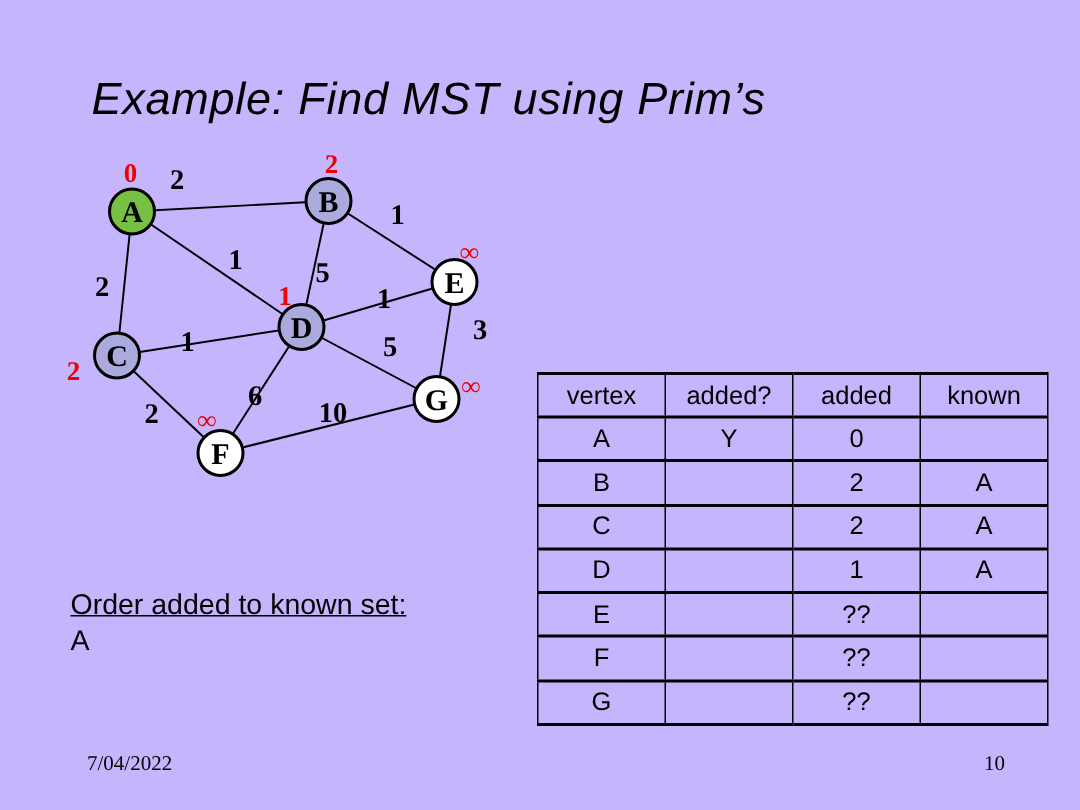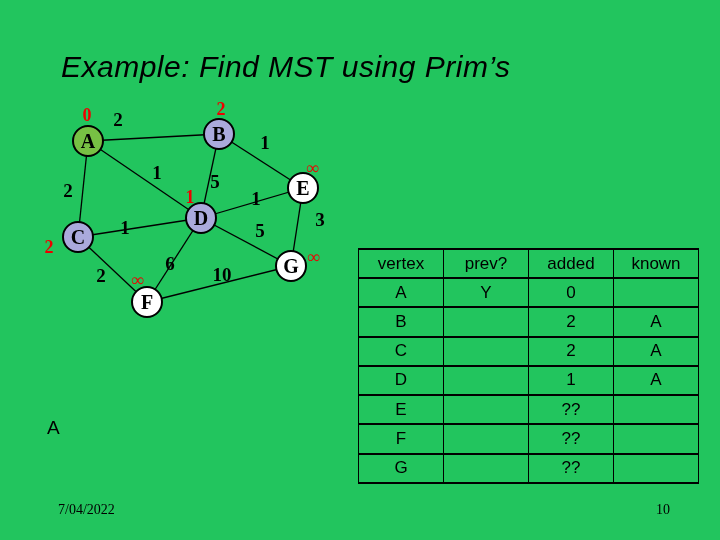--- a/index.html
+++ b/index.html
@@ -1,17 +1,17 @@
 <!DOCTYPE html>
 <html><head>
 <meta charset="utf-8">
 <style>
   html,body{margin:0;padding:0;background:#ffffff;}
   .slide{
-    position:relative;width:720px;height:540px;background:#22c55e;
+    position:relative;width:720px;height:540px;background:#c4b5fd;
     font-family:"Liberation Sans",sans-serif;overflow:hidden;color:#000;
   }
   .title{
     position:absolute;left:61px;top:50px;font-size:30px;font-style:italic;
     white-space:nowrap;letter-spacing:0.5px;
   }
   #graph-svg{position:absolute;left:0;top:0;width:720px;height:540px;}
   .edge-weight{font-family:"Liberation Serif",serif;font-weight:bold;font-size:19px;fill:#000;}
   .vertex-label{font-family:"Liberation Serif",serif;font-weight:bold;font-size:20px;fill:#000;}
   .cost-label{font-family:"Liberation Serif",serif;font-weight:bold;font-size:18px;}
@@ -90,21 +90,21 @@
       <text x="138" y="286" text-anchor="middle" class="cost-label" fill="#EE0000">∞</text>
       <circle cx="291" cy="266" r="15" fill="#FFFFFF" stroke="#000000" stroke-width="2"></circle>
       <text x="291" y="273" text-anchor="middle" class="vertex-label">G</text>
       <text x="314" y="263" text-anchor="middle" class="cost-label" fill="#EE0000">∞</text>
     </svg>
 
   <table id="state-table">
     <thead>
       <tr id="table-head-row">
           <th>vertex</th>
-          <th>prev?</th>
+          <th>added?</th>
           <th>added</th>
           <th>known</th>
         </tr>
     </thead>
     <tbody id="table-body">
         <tr>
           <td>A</td>
           <td>Y</td>
           <td>0</td>
           <td></td>
@@ -141,17 +141,18 @@
         </tr>
         <tr>
           <td>G</td>
           <td></td>
           <td>??</td>
           <td></td>
         </tr>
       </tbody>
   </table>
 
+  <div class="known-heading">Order added to known set:</div>
   <div class="known-value">A</div>
 
   <div class="footer-date">7/04/2022</div>
   <div class="footer-page">10</div>
 </div>
 
 </body></html>

